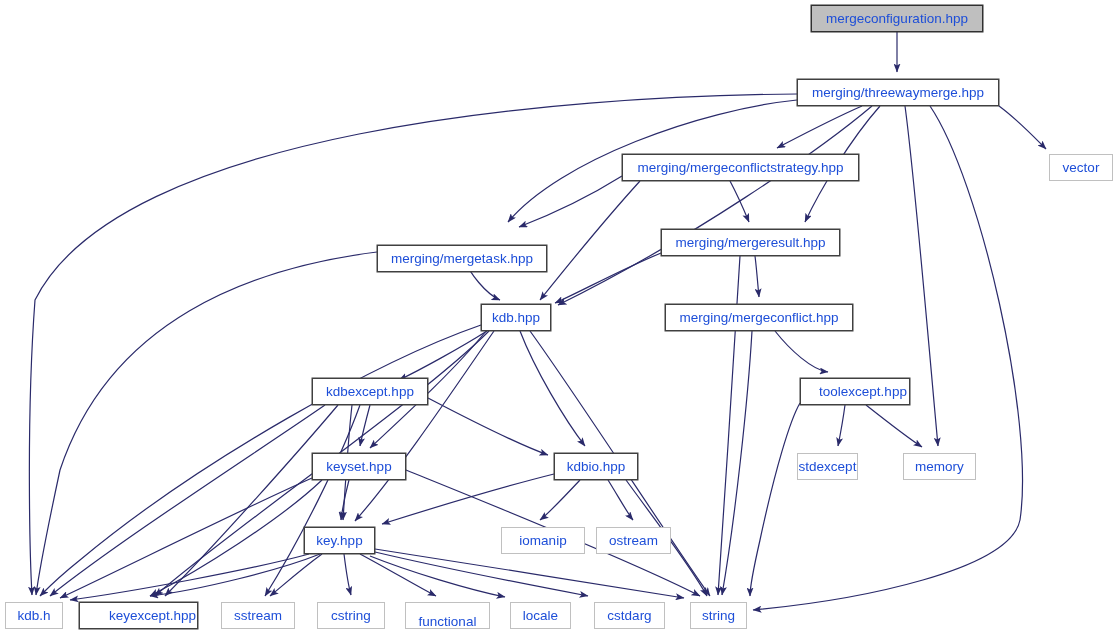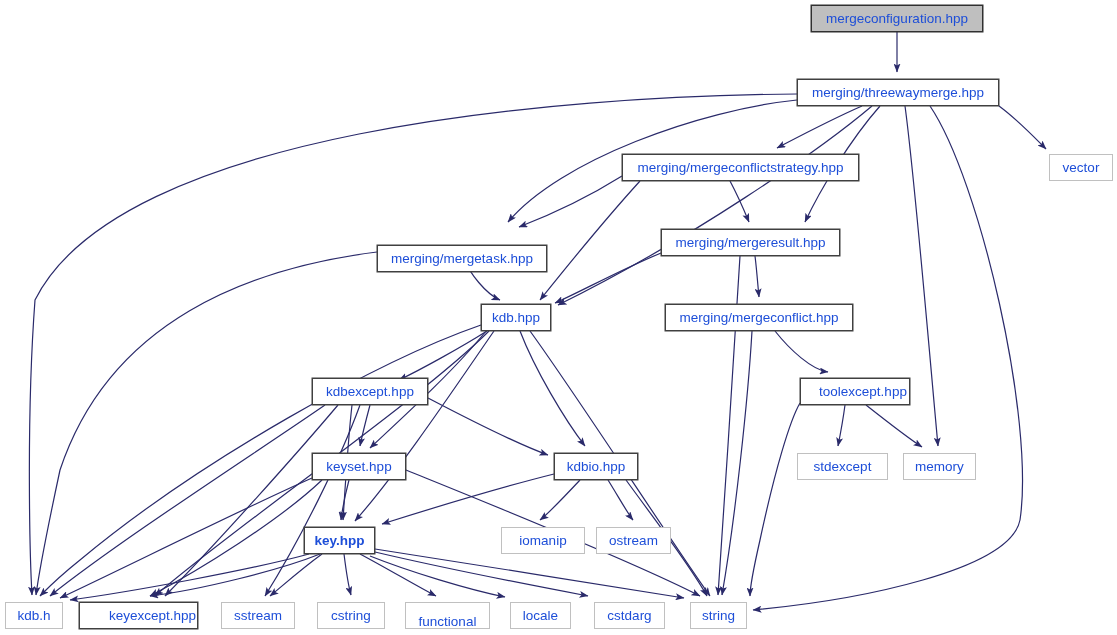--- a/index.html
+++ b/index.html
@@ -144,27 +144,27 @@
       </div>
       <div class="node strong" style="left: 800px; top: 378px; width: 110px; padding-left: 16px;">
         <span class="node-label">toolexcept.hpp</span>
       </div>
       <div class="node strong" style="left: 312px; top: 453px; width: 94px;">
         <span class="node-label">keyset.hpp</span>
       </div>
       <div class="node strong" style="left: 554px; top: 453px; width: 84px;">
         <span class="node-label">kdbio.hpp</span>
       </div>
-      <div class="node weak" style="left: 797px; top: 453px; width: 91px;">
+      <div class="node weak" style="left: 797px; top: 453px; width: 61px;">
         <span class="node-label">stdexcept</span>
       </div>
       <div class="node weak" style="left: 903px; top: 453px; width: 73px;">
         <span class="node-label">memory</span>
       </div>
-      <div class="node strong" style="left: 304px; top: 527px; width: 71px; font-weight: bold;">
+      <div class="node strong" style="left: 304px; top: 527px; width: 71px;">
         <span class="node-label">key.hpp</span>
       </div>
       <div class="node weak" style="left: 501px; top: 527px; width: 84px;">
         <span class="node-label">iomanip</span>
       </div>
       <div class="node weak" style="left: 596px; top: 527px; width: 75px;">
         <span class="node-label">ostream</span>
       </div>
       <div class="node weak" style="left: 5px; top: 602px; width: 58px;">
         <span class="node-label">kdb.h</span>

